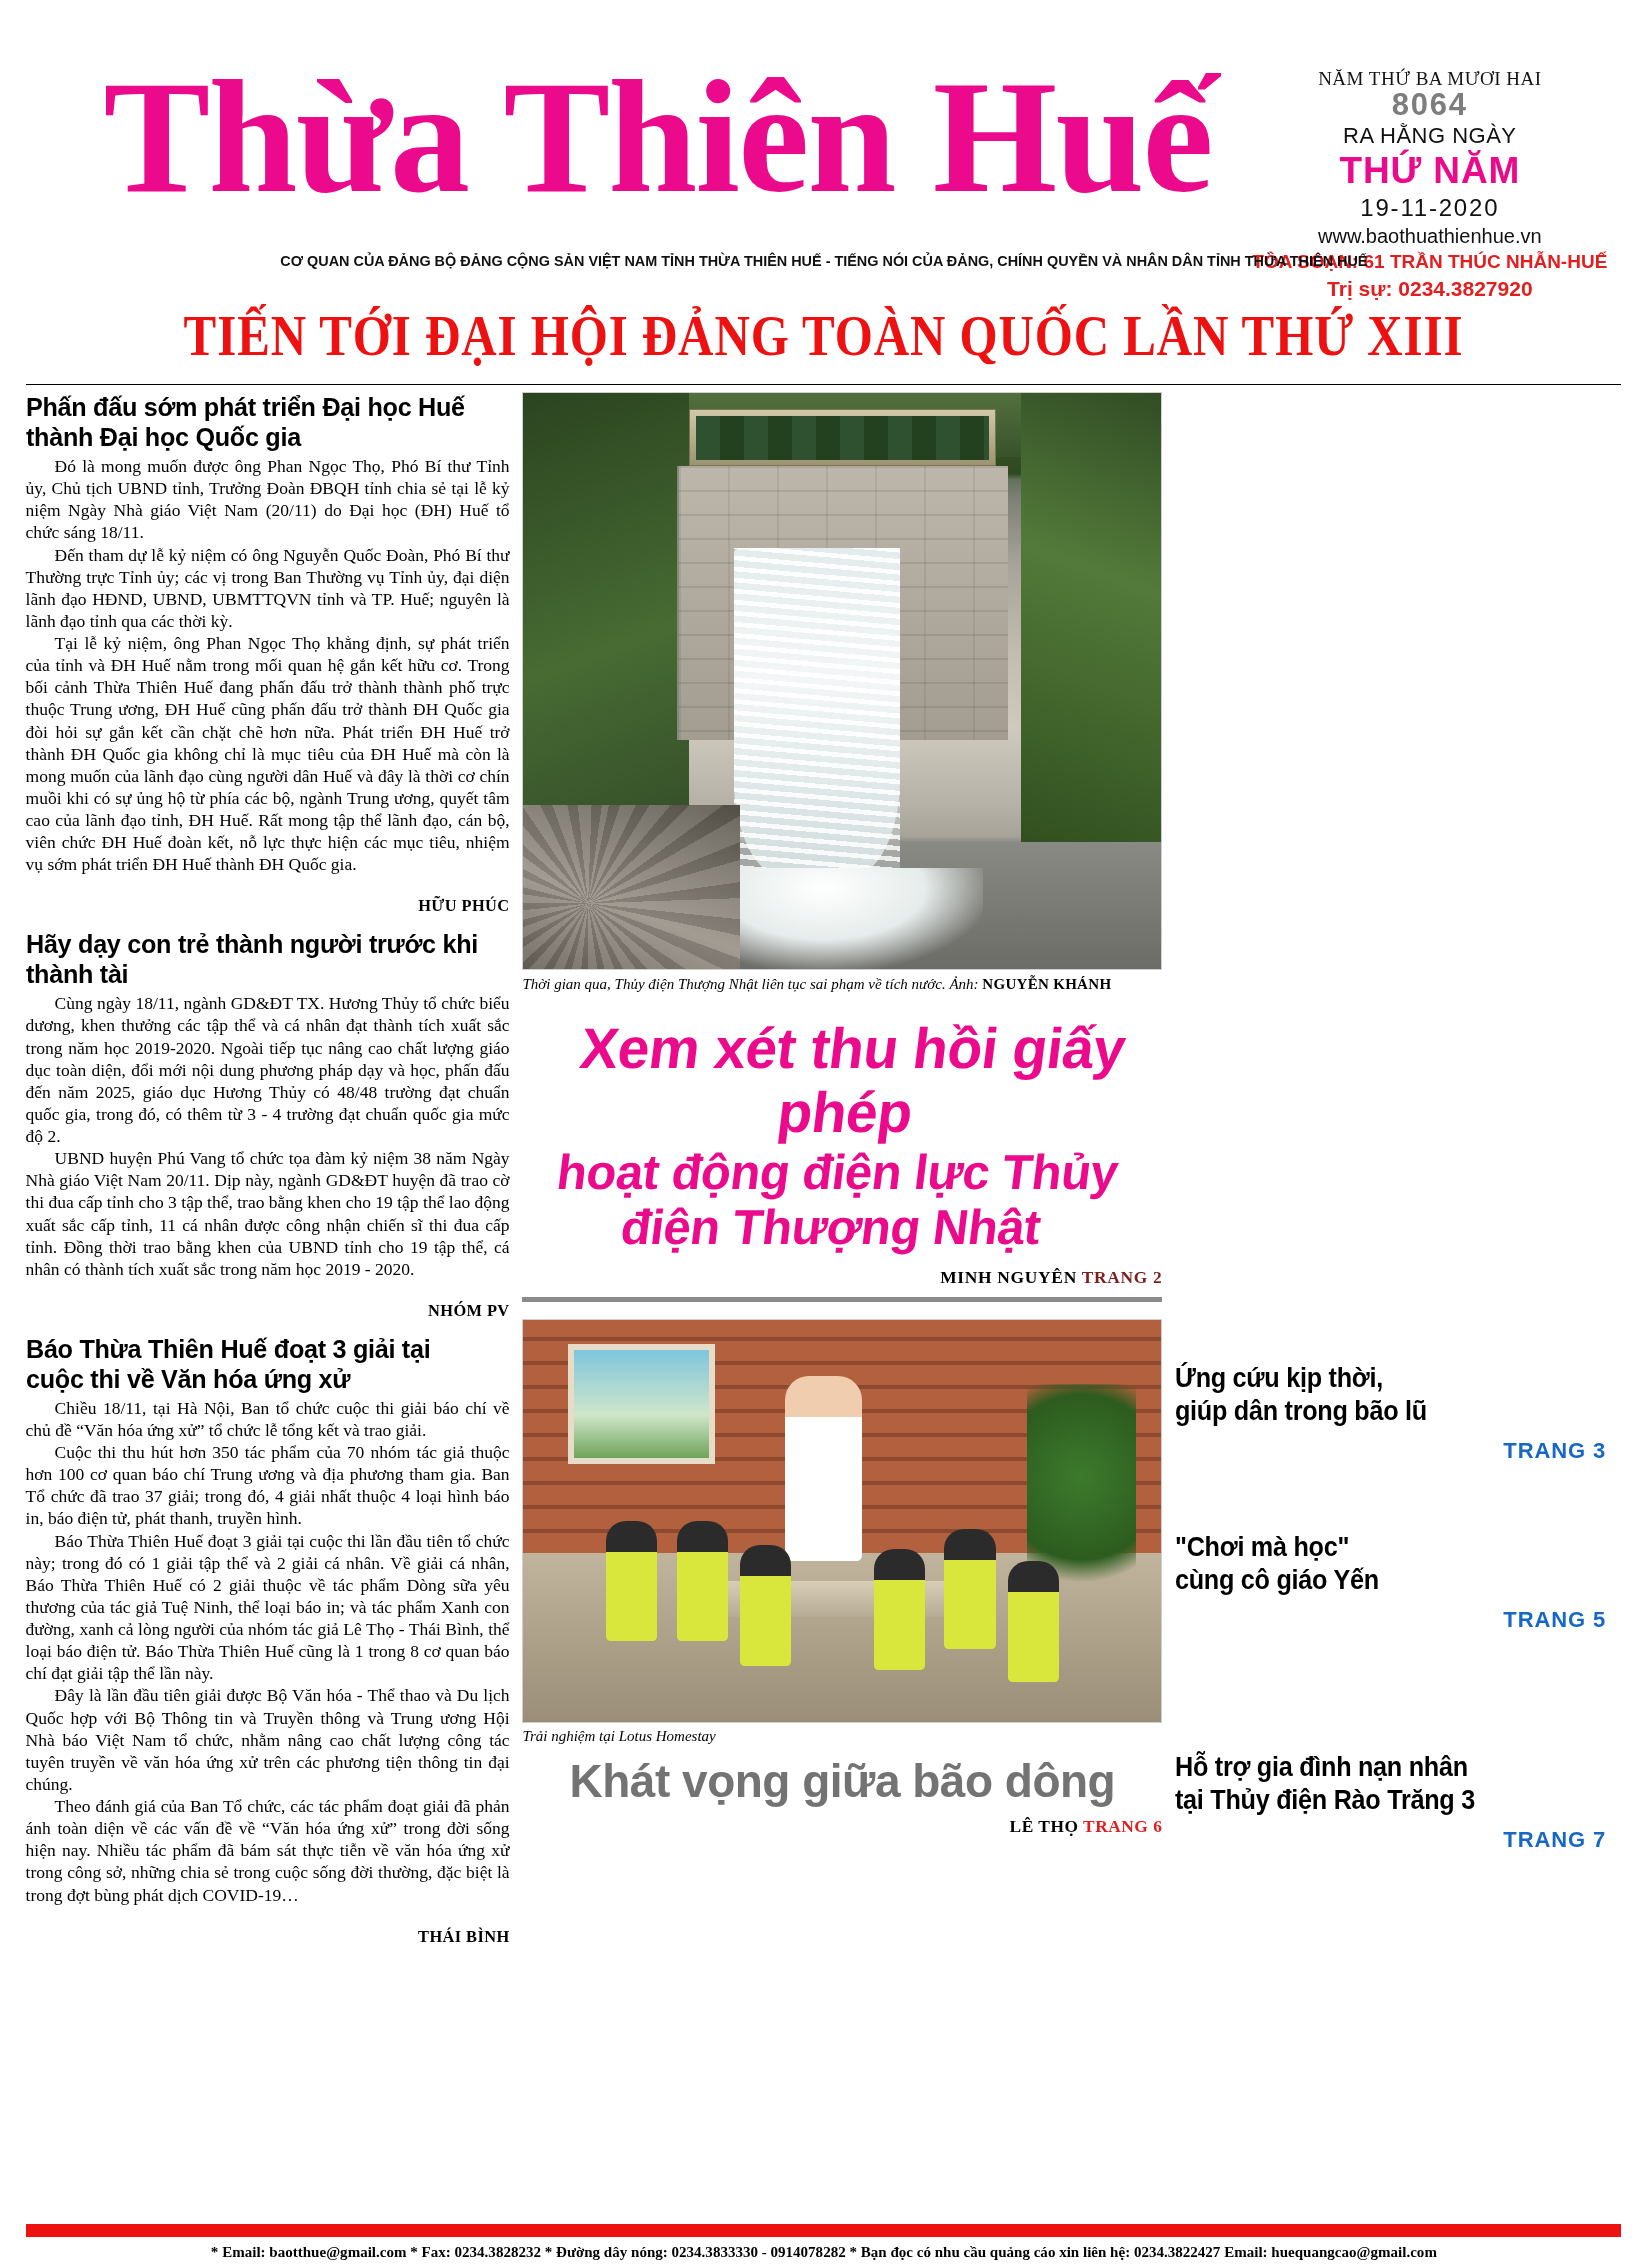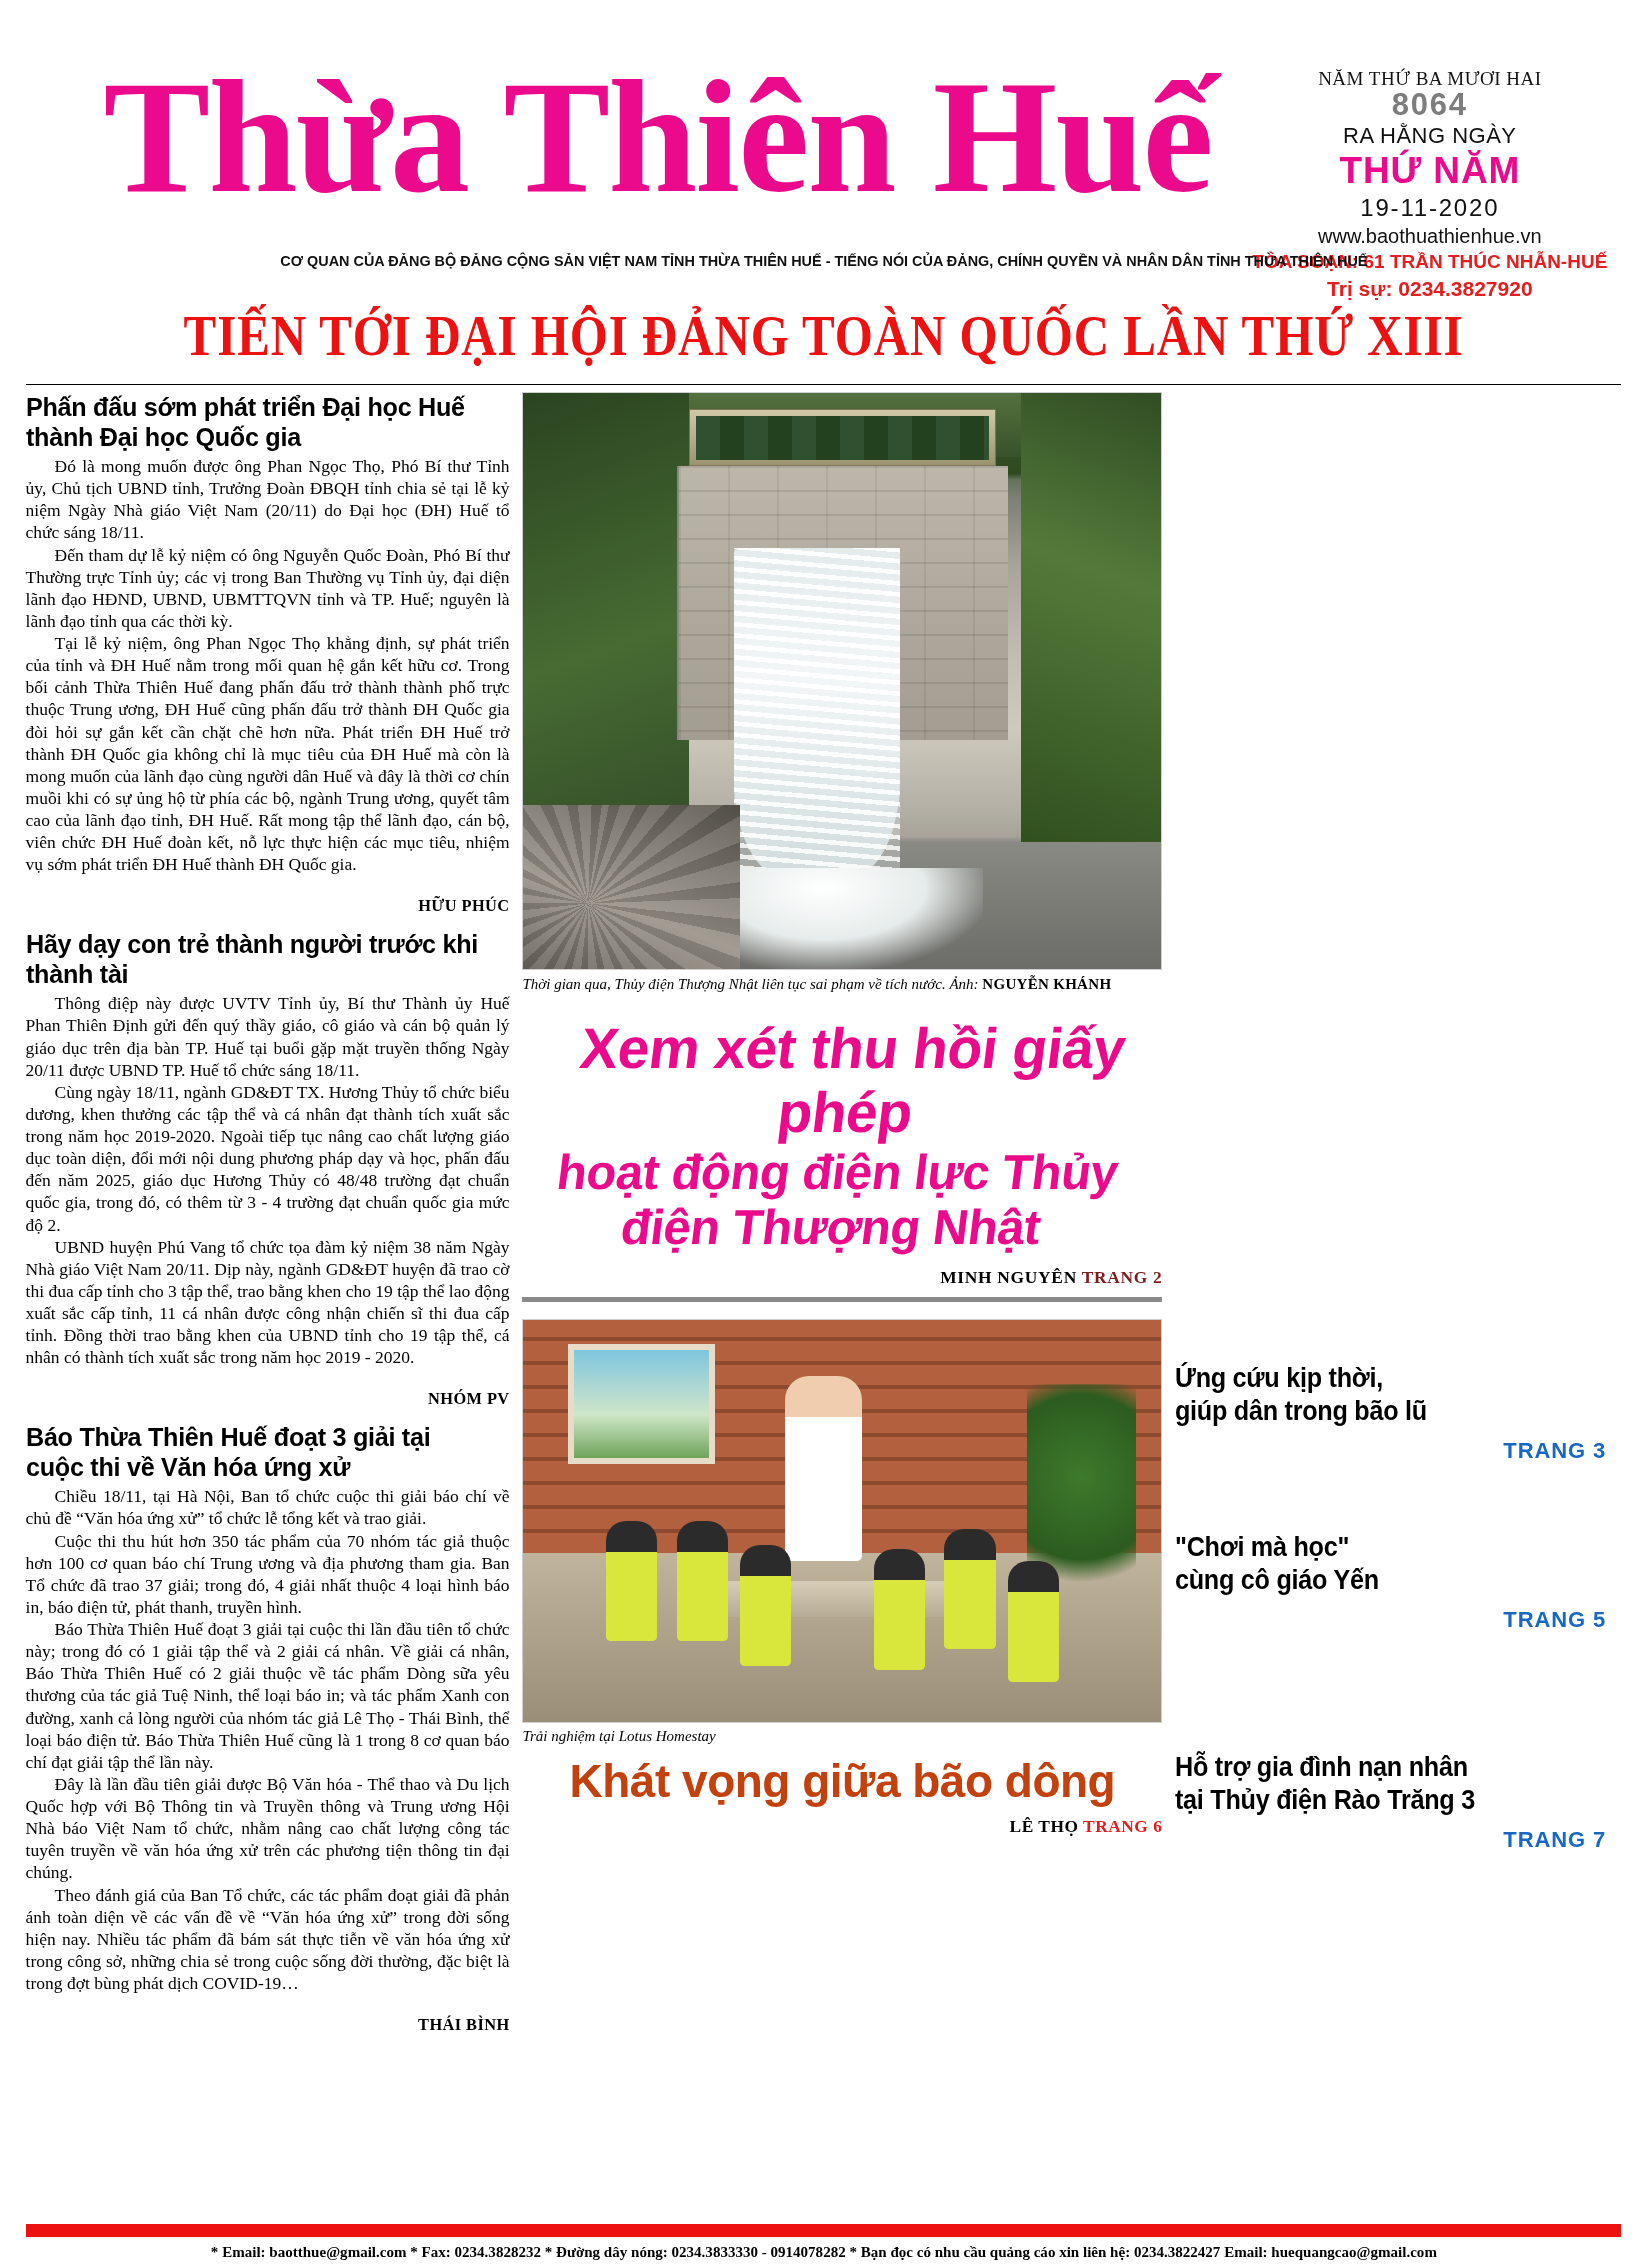--- a/index.html
+++ b/index.html
@@ -176,21 +176,21 @@
     color:#1668c4;
     letter-spacing:0.9px;
     margin-top:11px;
   }
 
   
   .blue-head {
     font-family:"Liberation Sans", sans-serif;
     font-weight:bold;
     font-size:46px;
-    color:#c2410c;
+    color:#737373;
     text-align:center;
     letter-spacing:-0.5px;
     margin-top:9.1px;
   }
   .blue-by {
     text-align:right;
     font-family:"Liberation Serif", serif;
     font-weight:bold;
     font-size:17.4px;
     letter-spacing:0.5px;
@@ -288,21 +288,20 @@
           <p>Tại lễ kỷ niệm, ông Phan Ngọc Thọ khẳng định, sự phát triển của tỉnh và ĐH Huế nằm trong mối quan hệ gắn kết hữu cơ. Trong bối cảnh Thừa Thiên Huế đang phấn đấu trở thành thành phố trực thuộc Trung ương, ĐH Huế cũng phấn đấu trở thành ĐH Quốc gia đòi hỏi sự gắn kết cần chặt chẽ hơn nữa. Phát triển ĐH Huế trở thành ĐH Quốc gia không chỉ là mục tiêu của ĐH Huế mà còn là mong muốn của lãnh đạo cùng người dân Huế và đây là thời cơ chín muồi khi có sự ủng hộ từ phía các bộ, ngành Trung ương, quyết tâm cao của lãnh đạo tỉnh, ĐH Huế. Rất mong tập thể lãnh đạo, cán bộ, viên chức ĐH Huế đoàn kết, nỗ lực thực hiện các mục tiêu, nhiệm vụ sớm phát triển ĐH Huế thành ĐH Quốc gia.</p>
         </div>
         <div class="byline">HỮU PHÚC</div>
       </div>
 
       <div class="art-sep"></div>
 
       <div>
         <div class="art-head">Hãy dạy con trẻ thành người trước khi thành tài</div>
         <div class="art-body">
-          <p>Thông điệp này được UVTV Tỉnh ủy, Bí thư Thành ủy Huế Phan Thiên Định gửi đến quý thầy giáo, cô giáo và cán bộ quản lý giáo dục trên địa bàn TP. Huế tại buổi gặp mặt truyền thống Ngày 20/11 được UBND TP. Huế tổ chức sáng 18/11.</p>
           <p>Cùng ngày 18/11, ngành GD&amp;ĐT TX. Hương Thủy tổ chức biểu dương, khen thưởng các tập thể và cá nhân đạt thành tích xuất sắc trong năm học 2019-2020. Ngoài tiếp tục nâng cao chất lượng giáo dục toàn diện, đổi mới nội dung phương pháp dạy và học, phấn đấu đến năm 2025, giáo dục Hương Thủy có 48/48 trường đạt chuẩn quốc gia, trong đó, có thêm từ 3 - 4 trường đạt chuẩn quốc gia mức độ 2.</p>
           <p>UBND huyện Phú Vang tổ chức tọa đàm kỷ niệm 38 năm Ngày Nhà giáo Việt Nam 20/11. Dịp này, ngành GD&amp;ĐT huyện đã trao cờ thi đua cấp tỉnh cho 3 tập thể, trao bằng khen cho 19 tập thể lao động xuất sắc cấp tỉnh, 11 cá nhân được công nhận chiến sĩ thi đua cấp tỉnh. Đồng thời trao bằng khen của UBND tỉnh cho 19 tập thể, cá nhân có thành tích xuất sắc trong năm học 2019 - 2020.</p>
         </div>
         <div class="byline">NHÓM PV</div>
       </div>
 
       <div class="art-sep"></div>
 
       <div>
         <div class="art-head">Báo Thừa Thiên Huế đoạt 3 giải tại cuộc thi về Văn hóa ứng xử</div>

